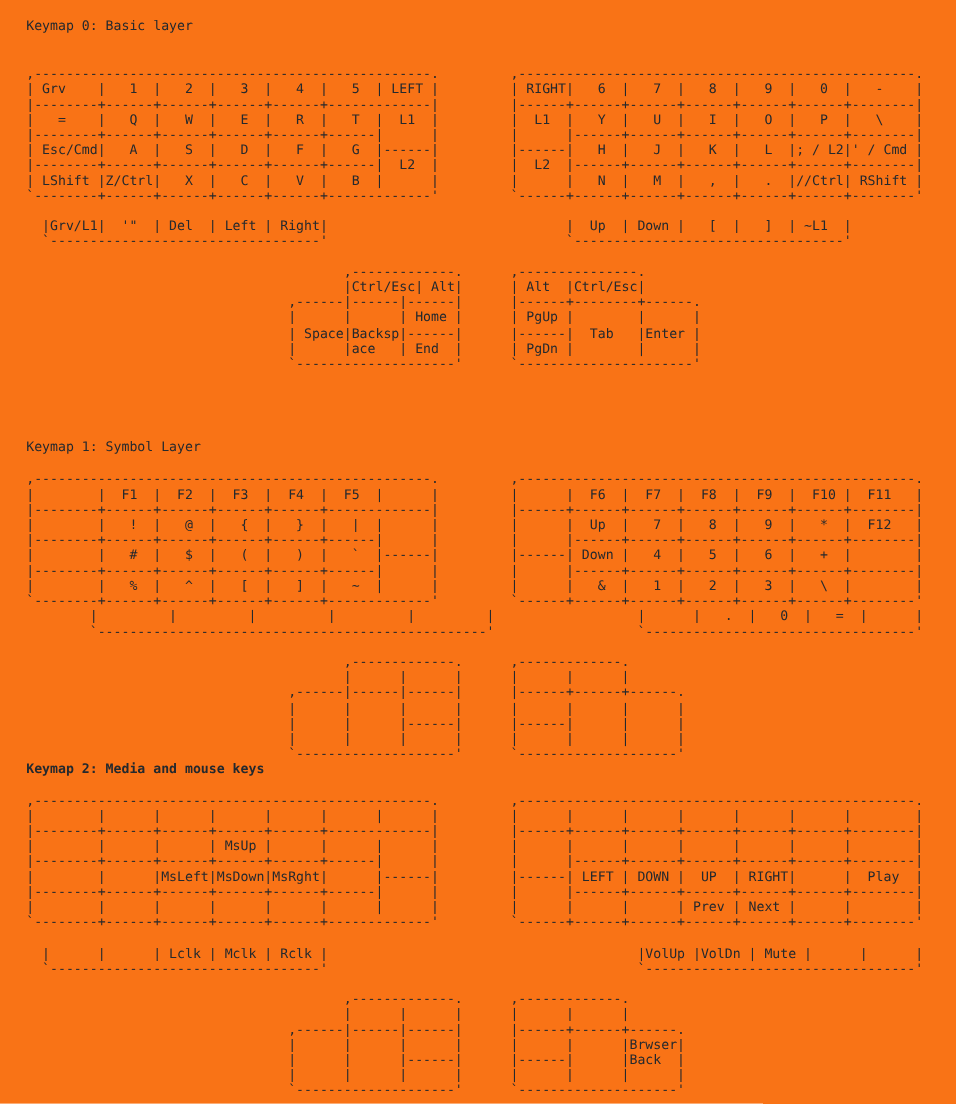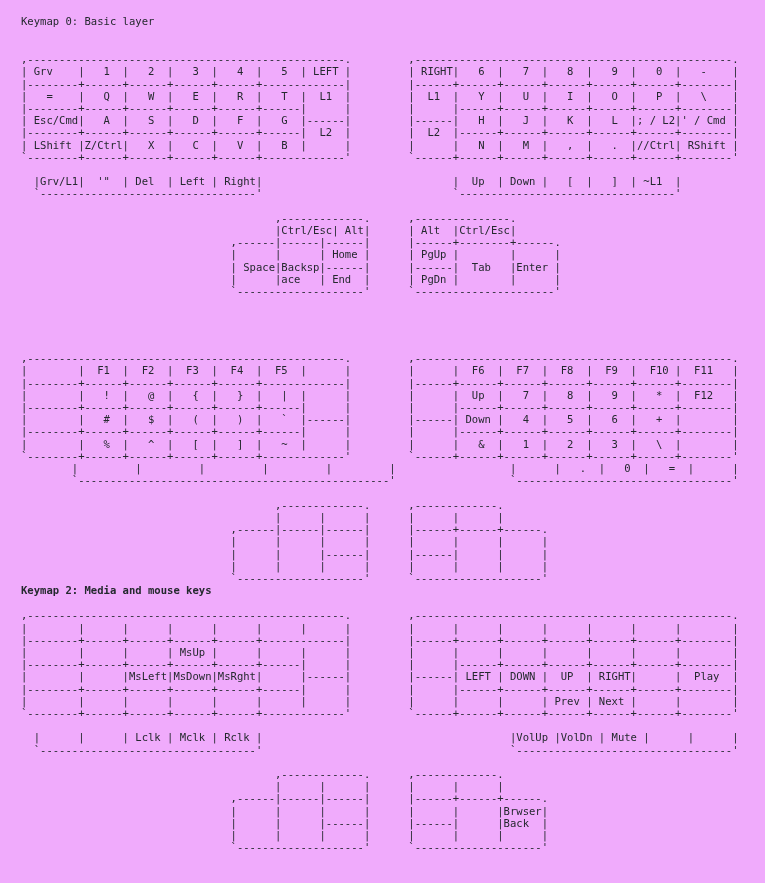--- a/index.html
+++ b/index.html
@@ -6,21 +6,21 @@
     margin: 0;
     padding: 0;
     background: #ffffff;
   }
   .doc {
     width: 765px;
     height: 883px;
     box-sizing: border-box;
     padding: 15px 0 0 21px;
     overflow: hidden;
-    background: #f0abfc;
+    background: #f97316;
   }
   pre {
     margin: 0;
     font-family: "DejaVu Sans Mono", "Liberation Mono", monospace;
     font-size: 10.55px;
     line-height: 12.2px;
     color: #24292e;
     white-space: pre;
     letter-spacing: 0;
   }
@@ -54,20 +54,21 @@
                                         ,-------------.      ,---------------.
                                         |Ctrl/Esc| Alt|      | Alt  |Ctrl/Esc|
                                  ,------|------|------|      |------+--------+------.
                                  |      |      | Home |      | PgUp |        |      |
                                  | Space|Backsp|------|      |------|  Tab   |Enter |
                                  |      |ace   | End  |      | PgDn |        |      |
                                  `--------------------'      `----------------------'</pre>
   </section>
 
   <section class="section-1">
+    <pre class="title" style="color: rgb(36, 41, 46);">Keymap 1: Symbol Layer</pre>
     <pre class="art" style="color: rgb(36, 41, 46);">,--------------------------------------------------.         ,--------------------------------------------------.
 |        |  F1  |  F2  |  F3  |  F4  |  F5  |      |         |      |  F6  |  F7  |  F8  |  F9  |  F10 |  F11   |
 |--------+------+------+------+------+-------------|         |------+------+------+------+------+------+--------|
 |        |   !  |   @  |   {  |   }  |   |  |      |         |      |  Up  |   7  |   8  |   9  |   *  |  F12   |
 |--------+------+------+------+------+------|      |         |      |------+------+------+------+------+--------|
 |        |   #  |   $  |   (  |   )  |   `  |------|         |------| Down |   4  |   5  |   6  |   +  |        |
 |--------+------+------+------+------+------|      |         |      |------+------+------+------+------+--------|
 |        |   %  |   ^  |   [  |   ]  |   ~  |      |         |      |   &amp;  |   1  |   2  |   3  |   \  |        |
 `--------+------+------+------+------+-------------'         `------+------+------+------+------+------+--------'
         |         |         |         |         |         |                  |      |   .  |   0  |   =  |      |

